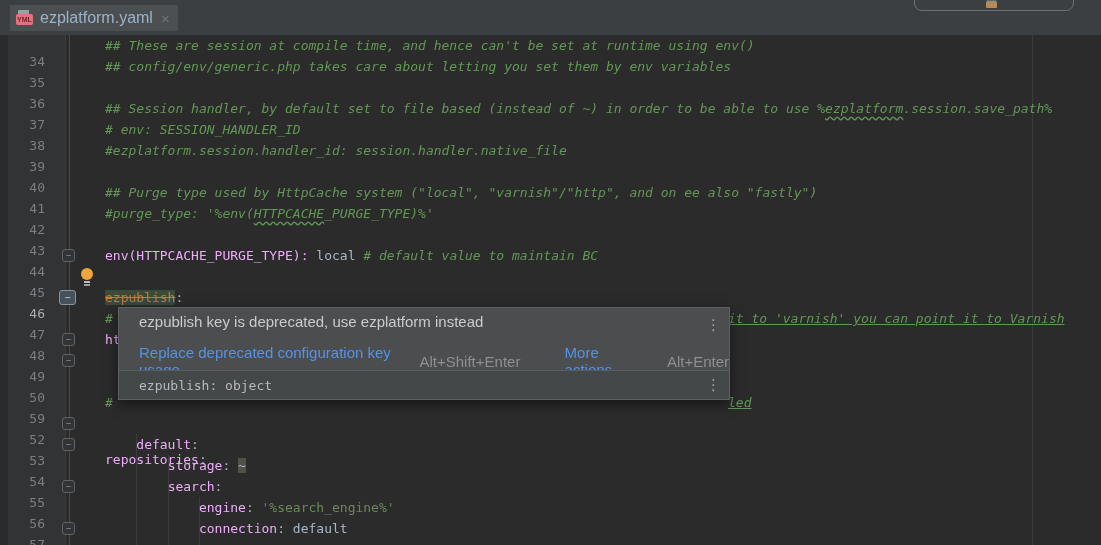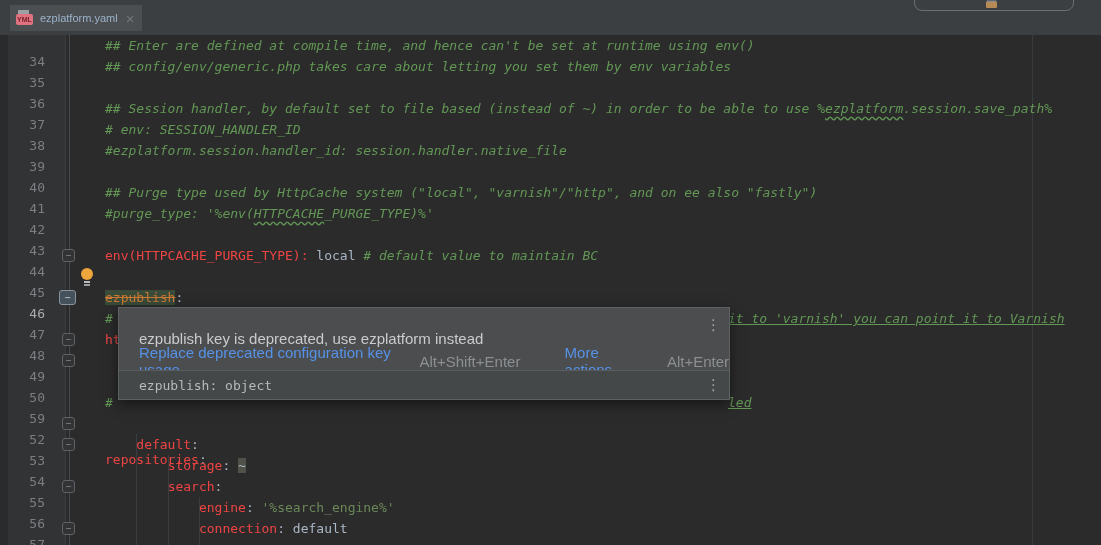--- a/index.html
+++ b/index.html
@@ -3,21 +3,21 @@
 <meta charset="utf-8">
 <style>
   html,body{margin:0;padding:0;background:#2b2b2b;}
   #app{position:relative;width:1101px;height:545px;background:#2b2b2b;overflow:hidden;
        font-family:"DejaVu Sans Mono","Liberation Mono",monospace;}
   
   #tabbar{position:absolute;left:0;top:0;width:1101px;height:35px;background:#3c3f41;}
   #tab-active{position:absolute;left:10px;top:5px;height:26px;display:flex;align-items:center;
       padding:0 8px 0 6px;background:#4b4f51;}
   #tab-underline{position:absolute;left:10px;top:30px;height:3px;background:#4a88c7;}
-  .tab-title{color:#9bb2ca;font-family:"Liberation Sans",sans-serif;font-size:11px;margin:0 8px 0 7px;}
+  .tab-title{color:#9bb2ca;font-family:"Liberation Sans",sans-serif;font-size:16px;margin:0 8px 0 7px;}
   .tab-close{color:#72777b;font-family:"Liberation Sans",sans-serif;font-size:15px;cursor:pointer;}
   .yml-icon{position:relative;width:17px;height:16px;}
   .yml-icon .page{position:absolute;left:2px;top:0;width:11px;height:8px;background:#9aa0a3;}
   .yml-icon .badge{position:absolute;left:0;top:4px;width:17px;height:11px;background:#e0737f;
       color:#7a2230;font-size:7px;font-weight:bold;text-align:center;line-height:11px;
       font-family:"Liberation Sans",sans-serif;border-radius:2px;}
   
   #top-widget{position:absolute;left:914px;top:-16px;width:158px;height:25px;border:1px solid #6c7073;
       border-radius:8px;background:#3c3f41;}
   #top-widget .w-icon{position:absolute;left:71px;bottom:2px;width:11px;height:6px;background:#b78a55;
@@ -32,21 +32,21 @@
   .indent-guide{position:absolute;width:1px;background:#3a3c3d;}
   
   .row{position:absolute;left:100px;right:0;height:21px;line-height:21px;font-size:13px;
        white-space:pre;padding-left:5px;}
   .ln{position:absolute;left:8px;width:47px;height:21px;line-height:21px;text-align:right;
       padding-right:10px;box-sizing:border-box;color:#7c7f82;font-size:13px;margin-top:16px;}
   .ln.current{color:#aaacae;}
   .s-comment{color:#629755;font-style:italic;}
   .s-comment-wavy{color:#629755;font-style:italic;text-decoration:underline;
       text-decoration-style:wavy;text-decoration-color:#629755;text-underline-offset:3px;}
-  .s-key{color:#ef4444;}
+  .s-key{color:#f0abfc;}
   .s-value{color:#a9b7c6;}
   .s-plain{color:#a9b7c6;}
   .s-string{color:#6a8759;}
   .s-tilde{color:#a9b7c6;background:#50524a;}
   .s-deprecated{color:#cb7832;background:#3a4b3a;text-decoration:line-through;
       text-decoration-color:#cb7832;}
   .seg-abs{position:absolute;top:0;text-decoration:underline;}
   
   .fold-marker{position:absolute;left:62px;width:13px;height:13px;border:1px solid #5f6366;
       border-radius:3px;background:#313335;color:#8b8e91;font-size:9px;line-height:11px;
@@ -57,21 +57,21 @@
   
   #bulb{position:absolute;left:80px;width:14px;height:19px;cursor:pointer;}
   #bulb .glass{position:absolute;left:1px;top:0;width:12px;height:12px;border-radius:50%;
       background:#eda53c;}
   #bulb .base{position:absolute;left:4px;top:13px;width:6px;height:2px;background:#b9bcbe;
       box-shadow:0 3px 0 #9b9ea0;}
   
   #popup{position:absolute;left:118px;top:307px;width:612px;height:93px;background:#4b4d4f;
       border:1px solid #5e6163;box-sizing:border-box;z-index:20;
       box-shadow:0 4px 12px rgba(0,0,0,0.5);font-family:"Liberation Sans",sans-serif;}
-  #popup .p-title{position:absolute;left:20px;top:22px;font-size:15px;color:#c9cbcd;}
+  #popup .p-title{position:absolute;left:20px;top:5px;font-size:15px;color:#c9cbcd;}
   #popup .p-actions{position:absolute;left:20px;top:36px;font-size:15px;display:flex;gap:14px;
       align-items:center;}
   #popup .p-link{color:#5692e8;cursor:pointer;}
   #popup .p-shortcut{color:#8c9092;}
   #popup .p-gap{width:18px;}
   #popup .p-bottom{position:absolute;left:0;right:0;top:62px;bottom:0;background:#454849;
       border-top:1px solid #5a5d5f;}
   #popup .p-code{position:absolute;left:20px;top:7px;font-size:13px;color:#b7b9bb;
       font-family:"DejaVu Sans Mono","Liberation Mono",monospace;}
   .kebab{position:absolute;right:8px;color:#a0a3a5;font-size:15px;cursor:pointer;
@@ -101,21 +101,21 @@
     <div id="strip"></div>
     <div id="gutter"></div>
     <div id="gutter-sep"></div>
     <div id="fold-line"></div>
     <div id="margin-guide"></div>
     <div class="indent-guide" style="left:136px;top:399px;bottom:0;"></div>
     <div class="indent-guide" style="left:168px;top:420px;bottom:0;"></div>
     <div class="indent-guide" style="left:199px;top:462px;bottom:0;"></div>
     <div id="code-layer">
         <div class="ln" style="top: 0px;">34</div>
-        <div class="row" style="top: 0px;"><span class="s-comment">## Enter are defined at compile time, and hence can't be set at runtime using env()</span></div>
+        <div class="row" style="top: 0px;"><span class="s-comment">## These are session at compile time, and hence can't be set at runtime using env()</span></div>
         <div class="ln" style="top: 21px;">35</div>
         <div class="row" style="top: 21px;"><span class="s-comment">## config/env/generic.php takes care about letting you set them by env variables</span></div>
         <div class="ln" style="top: 42px;">36</div>
         <div class="row" style="top: 42px;"></div>
         <div class="ln" style="top: 63px;">37</div>
         <div class="row" style="top: 63px;"><span class="s-comment">## Session handler, by default set to file based (instead of ~) in order to be able to use %</span><span class="s-comment-wavy">ezplatform</span><span class="s-comment">.session.save_path%</span></div>
         <div class="ln" style="top: 84px;">38</div>
         <div class="row" style="top: 84px;"><span class="s-comment"># env: SESSION_HANDLER_ID</span></div>
         <div class="ln" style="top: 105px;">39</div>
         <div class="row" style="top: 105px;"><span class="s-comment">#ezplatform.session.handler_id: session.handler.native_file</span></div>

